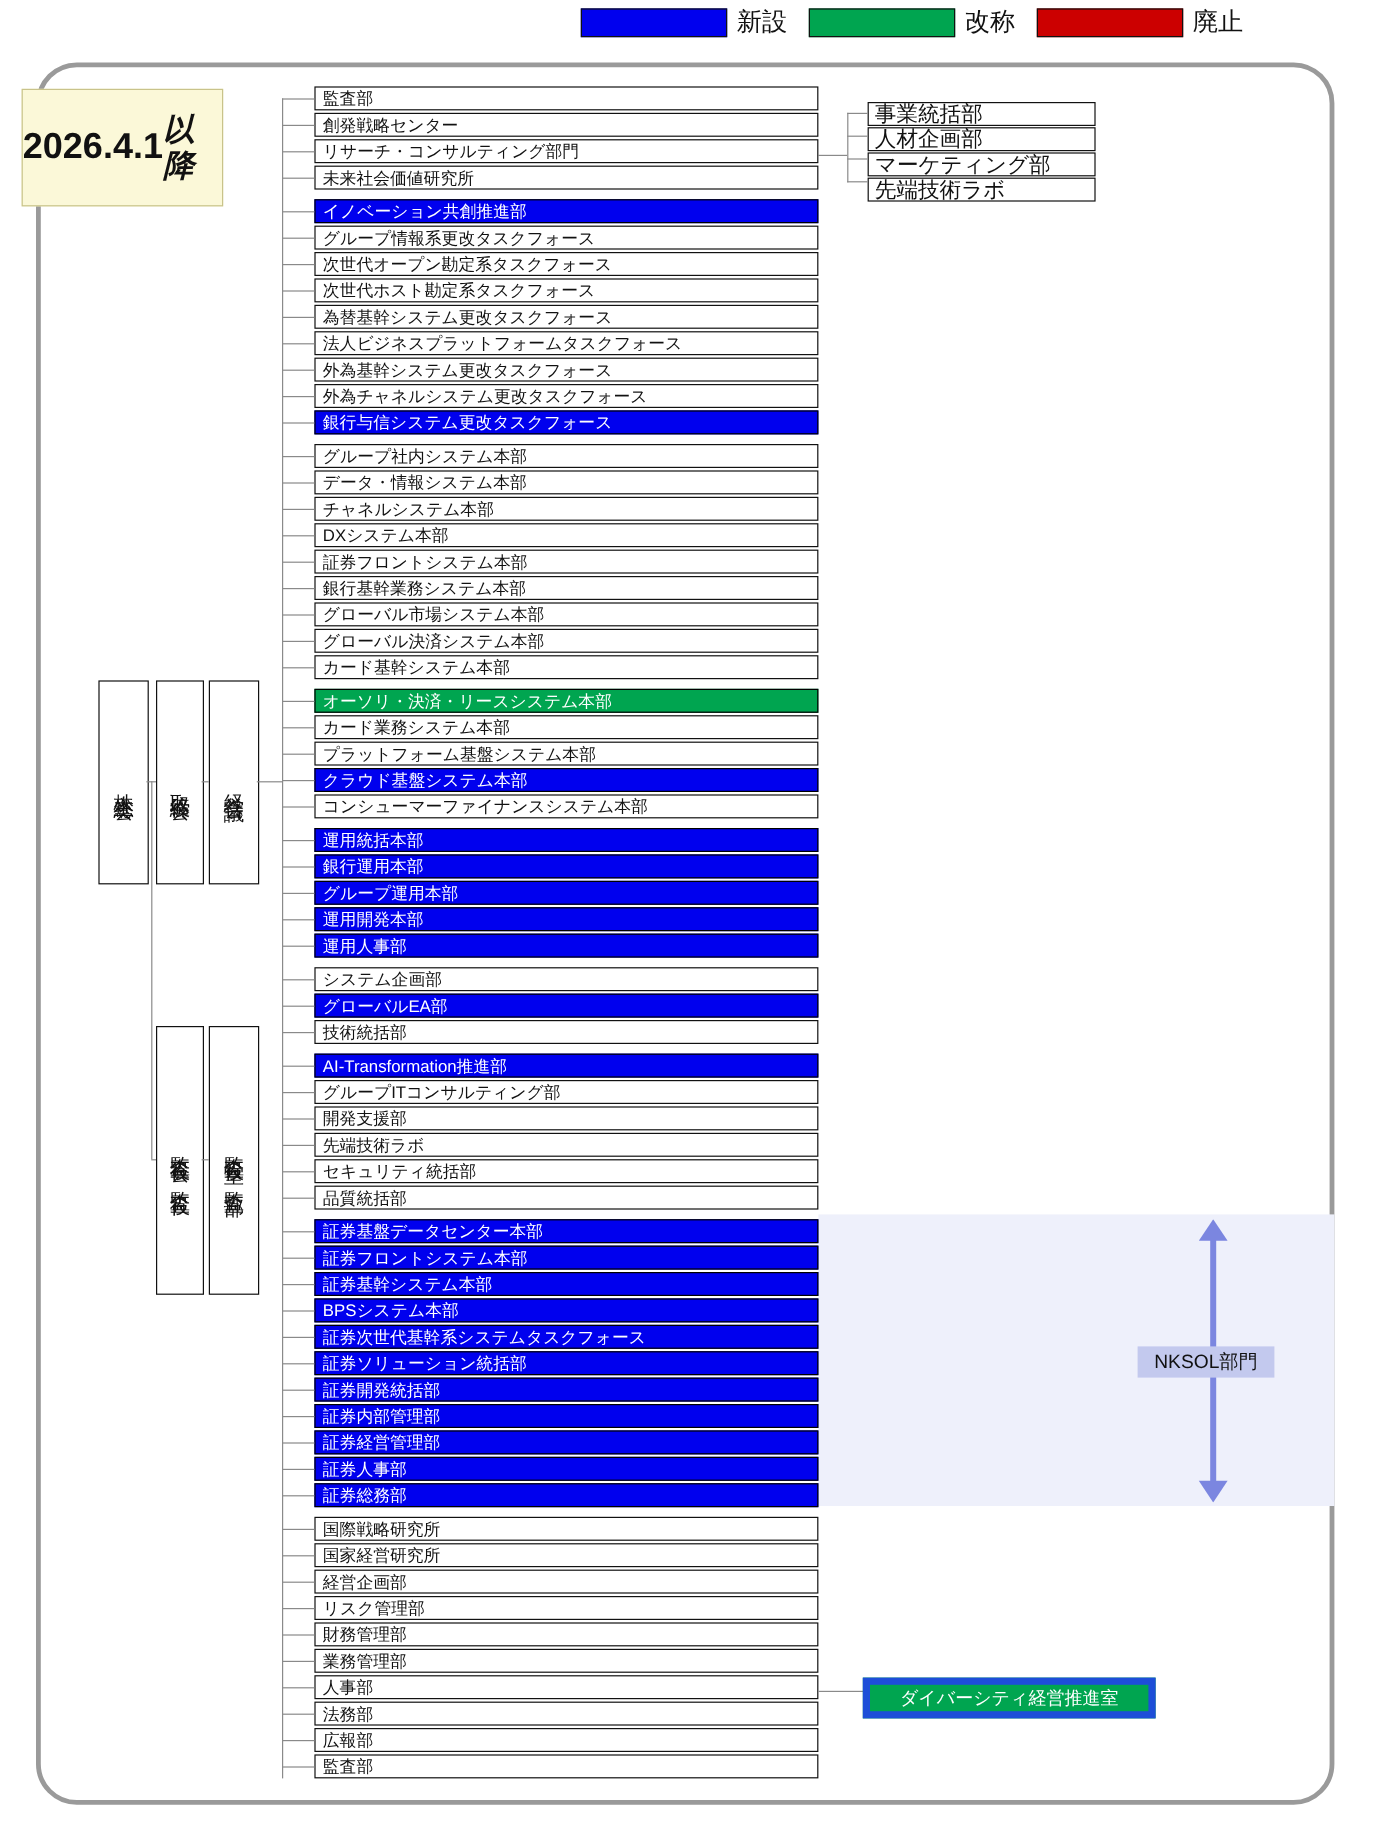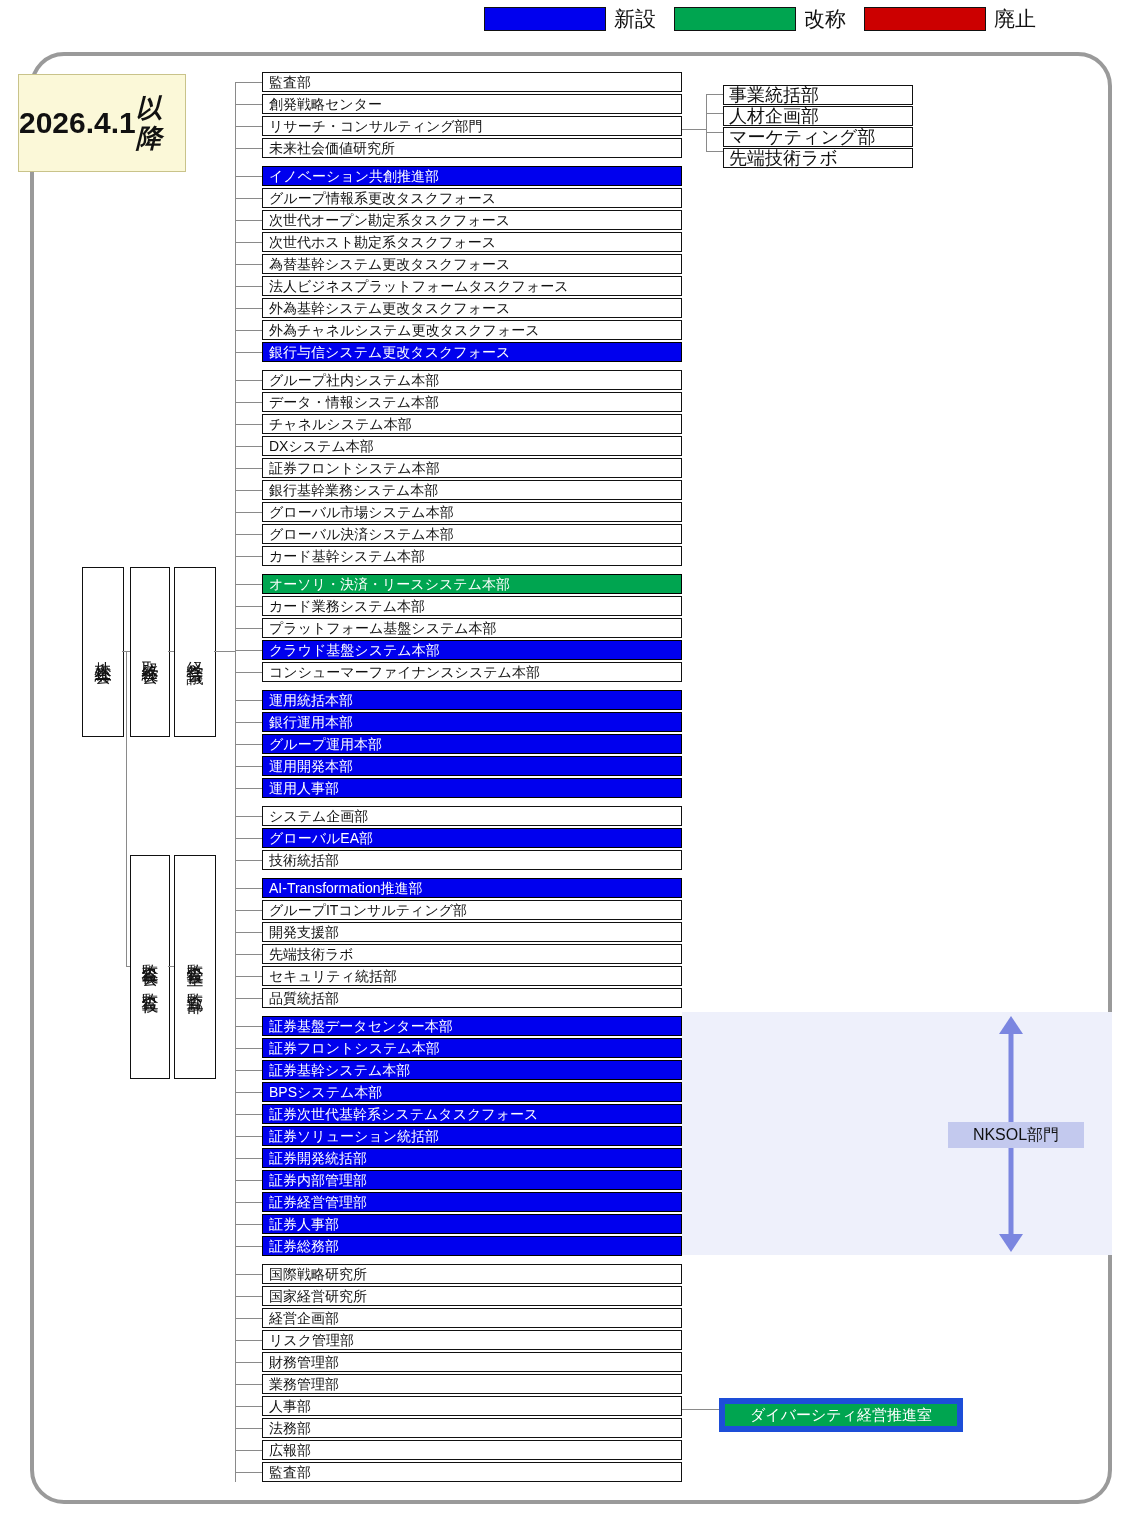--- a/index.html
+++ b/index.html
@@ -37,21 +37,21 @@
   .dept.blue .nm{color:#ffffff;}
   .dept.green{background:#00a550;border-color:#000;}
   .dept.green .nm{color:#ffffff;}
   .dept.gap{margin-bottom:8px;}
   
   #subgroup{position:absolute;left:723px;top:85px;width:190px;}
   .subbox{height:18px;border:1px solid #111;background:#fff;display:flex;align-items:center;margin-bottom:1px;}
   .subbox .nm{font-size:18px;color:#111;padding-left:5px;white-space:nowrap;}
   
   #nksol-band{position:absolute;left:682px;top:1012px;width:430px;height:243px;background:#eef0fb;}
-  #nksol-label{position:absolute;left:948px;top:1122px;width:136px;height:26px;background:#c3c9ee;
+  #nksol-label{position:absolute;left:948px;top:1122px;width:114px;height:26px;background:#c3c9ee;
      display:flex;align-items:center;justify-content:center;font-size:16px;color:#111;}
   #nksol-arrow{position:absolute;left:998px;top:1016px;width:26px;height:236px;}
   
   #diversity{position:absolute;left:719px;top:1398px;width:232px;height:22px;background:#00a550;border:6px solid #1d4ed8;
      display:flex;align-items:center;justify-content:center;}
   #diversity .nm{font-size:15px;color:#fff;white-space:nowrap;}
   #diversity-line{position:absolute;left:682px;top:1409px;width:38px;height:1px;background:#8a8a8a;}
 </style>
 </head>
 <body>

